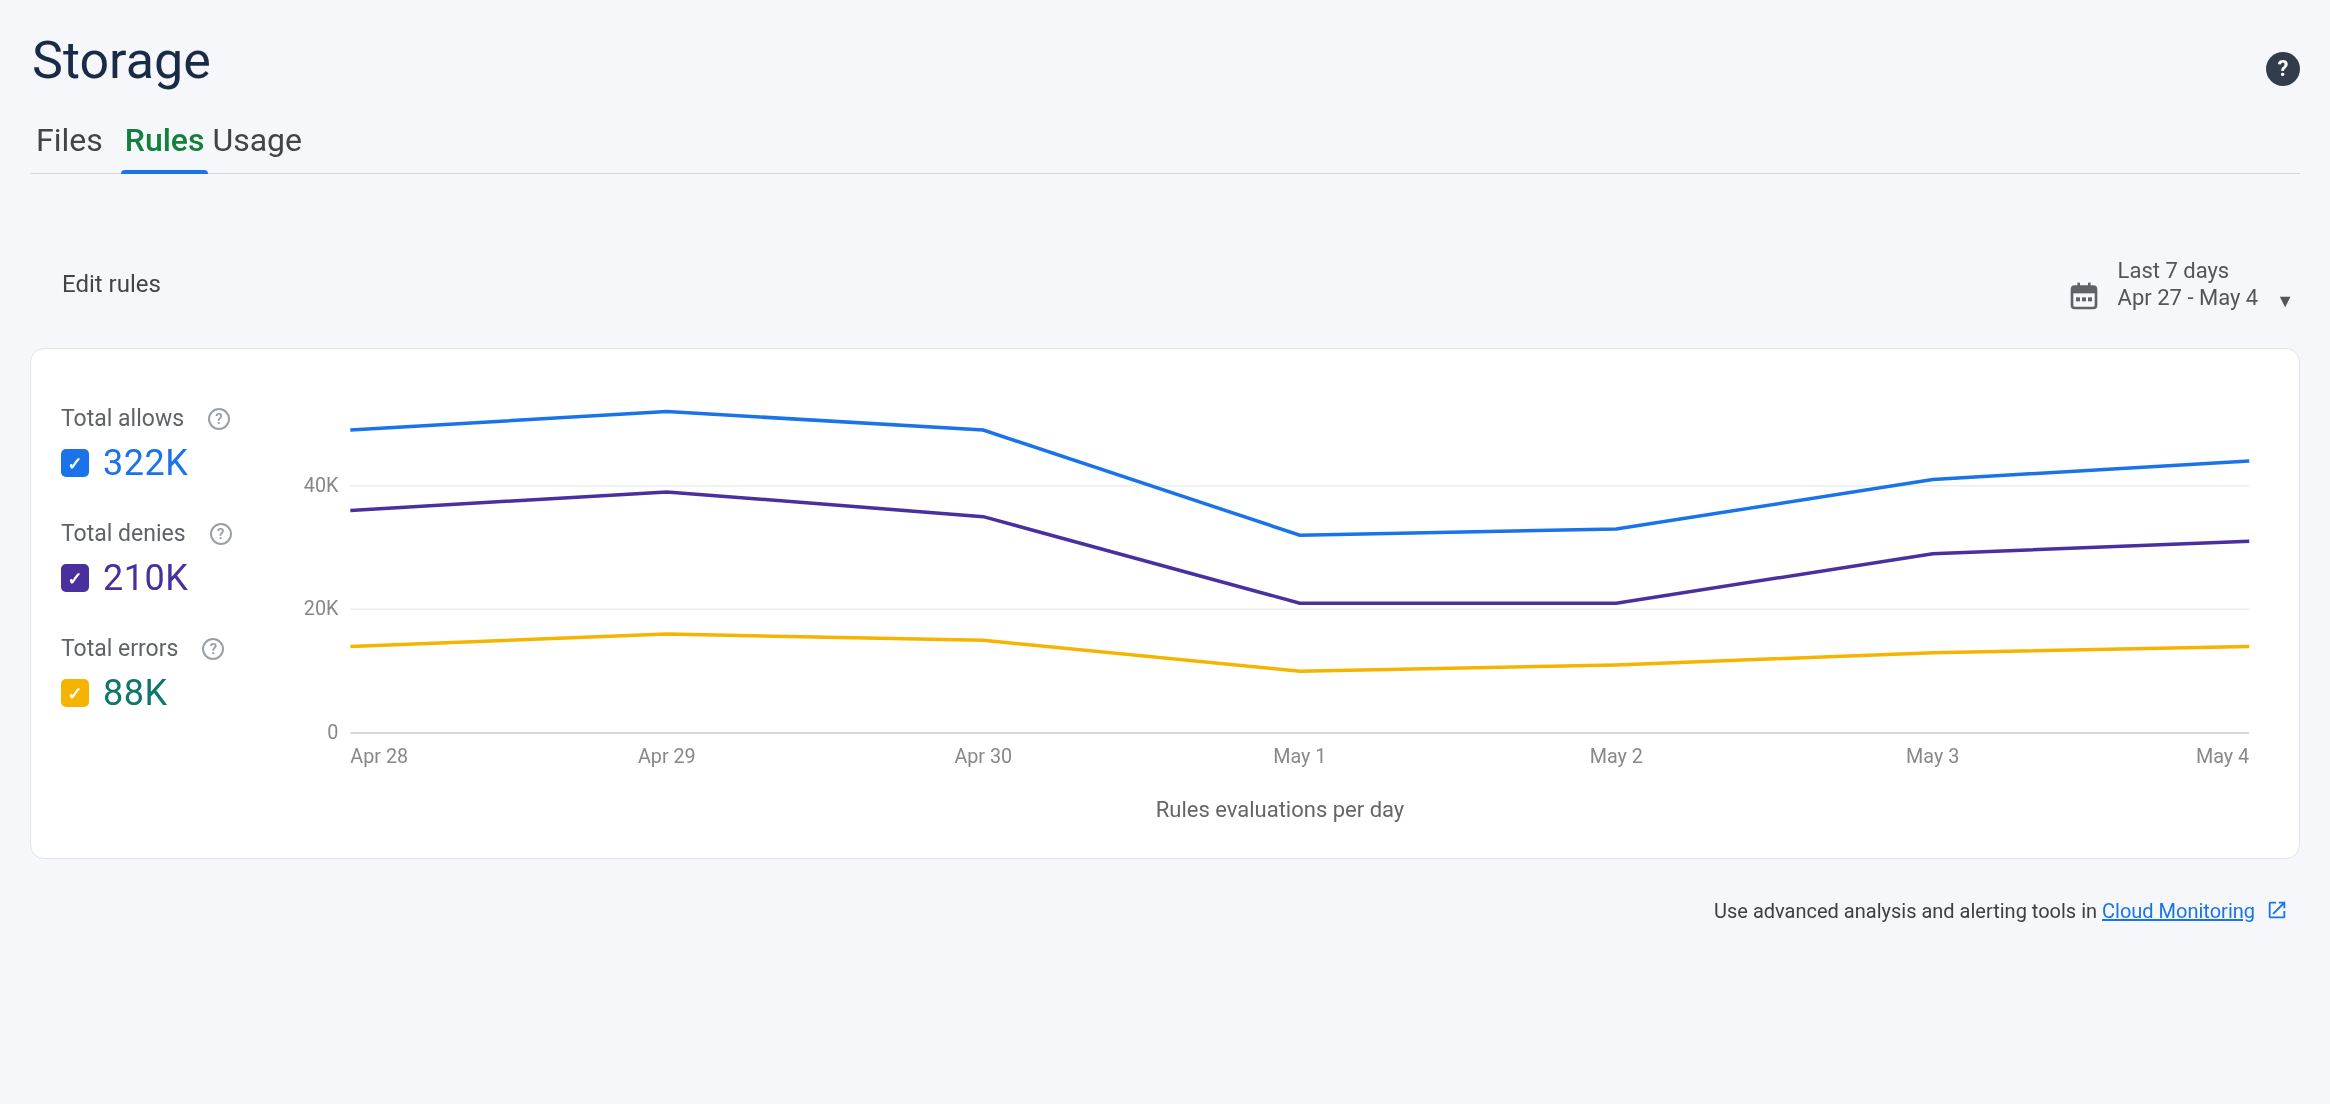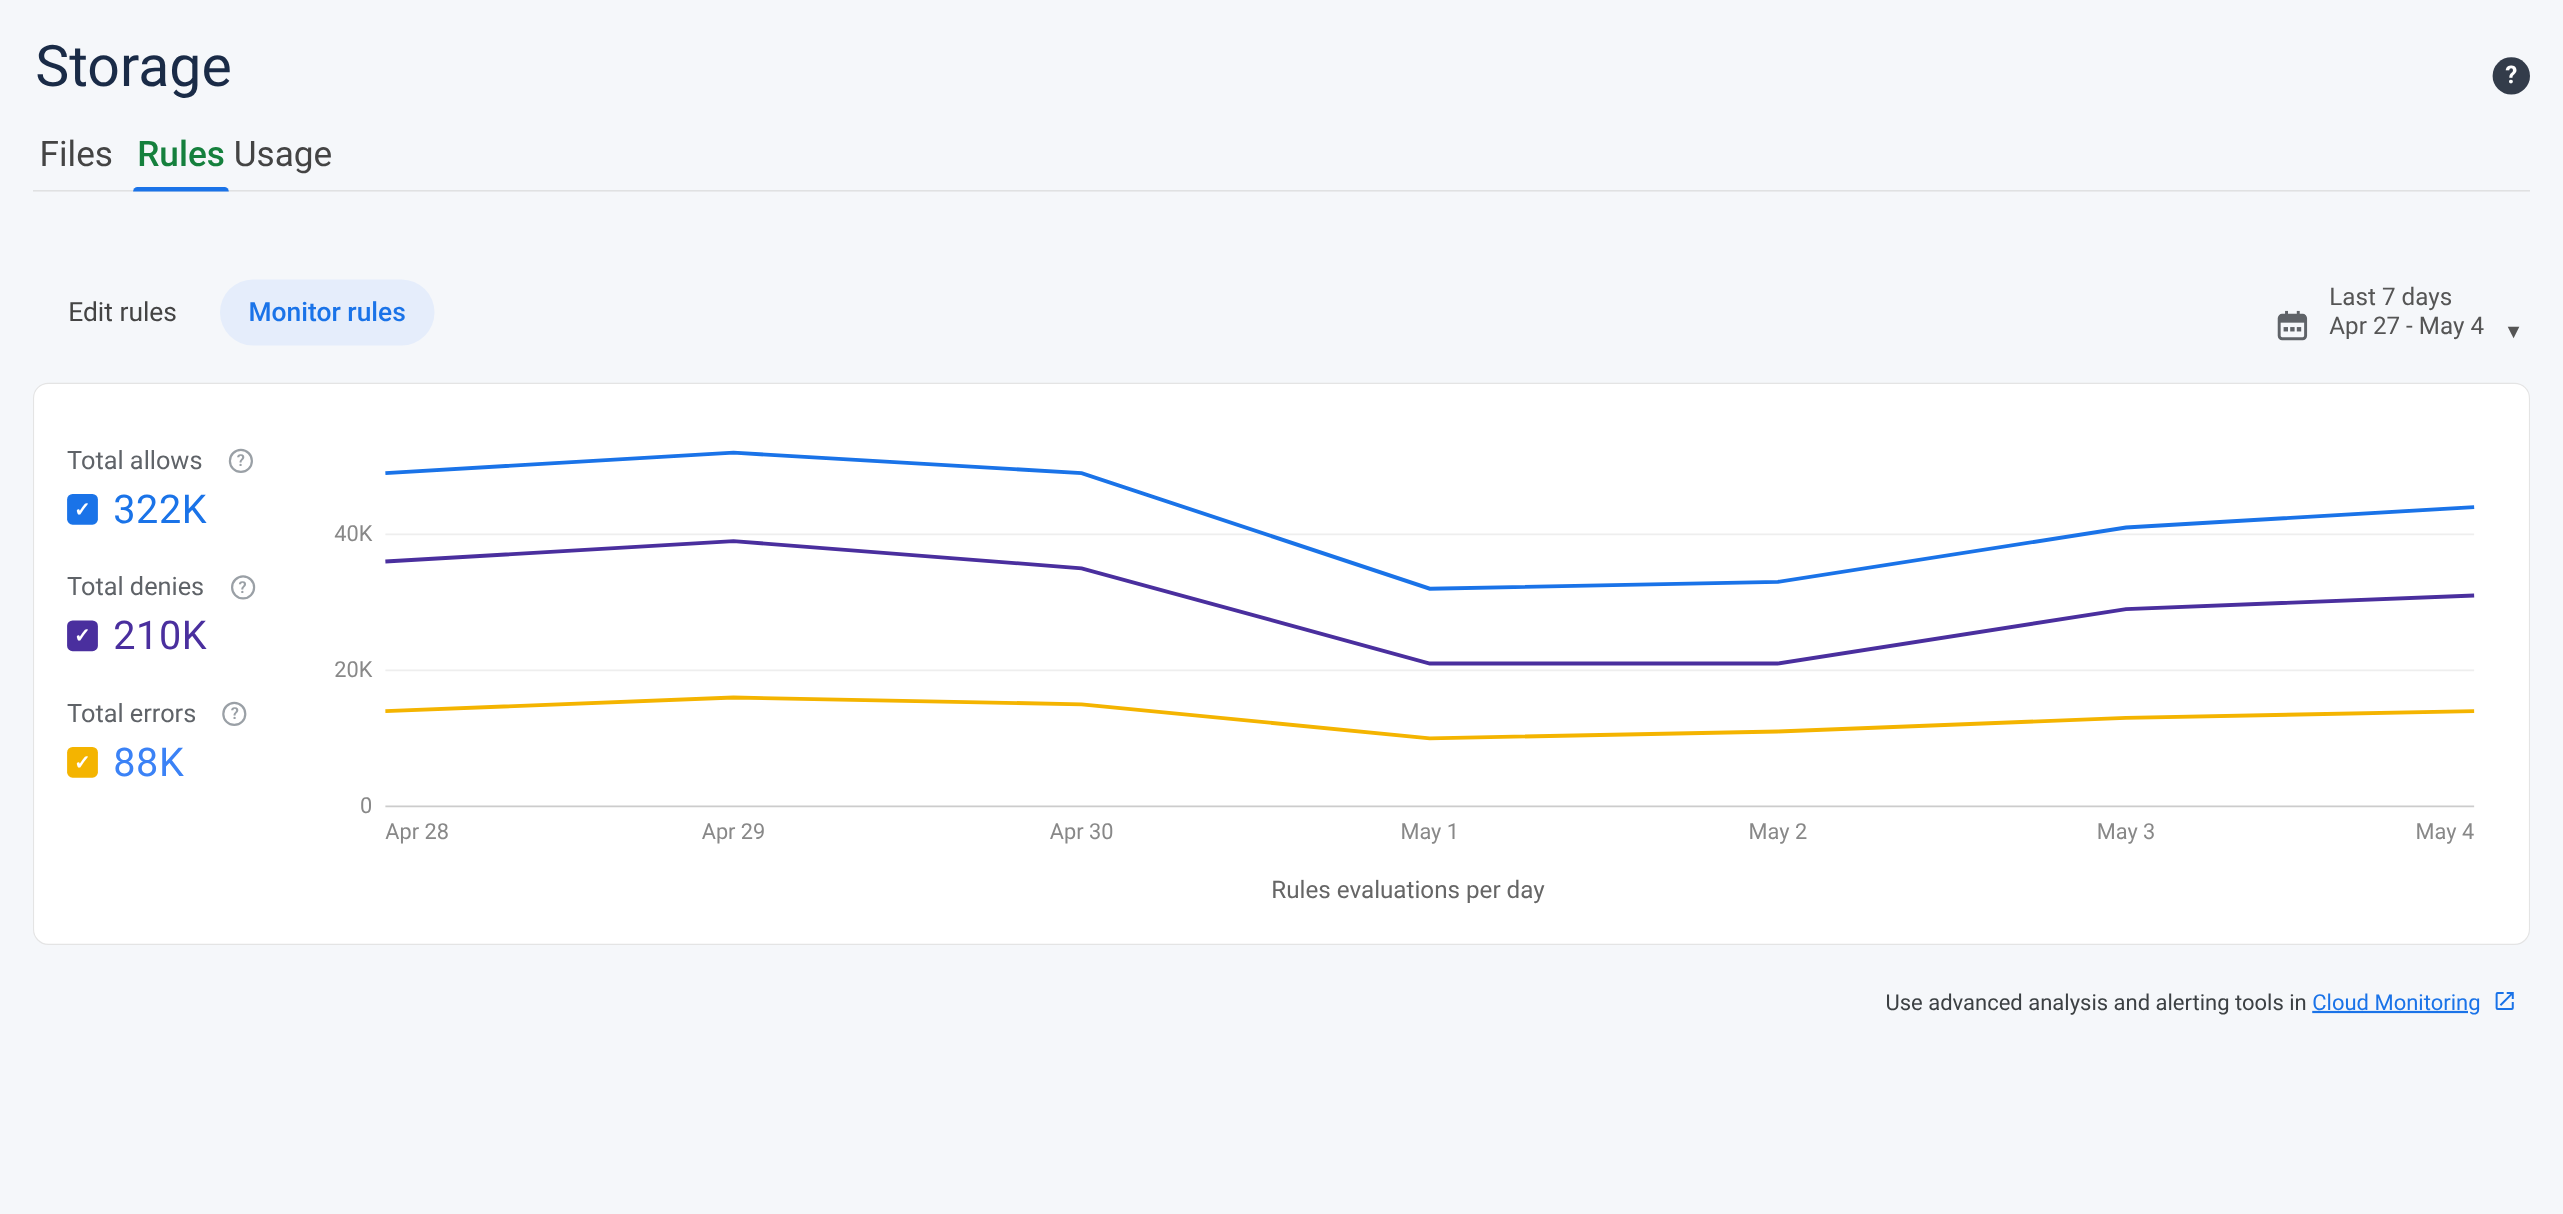--- a/index.html
+++ b/index.html
@@ -103,21 +103,20 @@
 
 <div class="tabbar">
   <div class="tab">Files</div>
   <div class="tab active">Rules</div>
   <div class="tab">Usage</div>
 </div>
 
 <div class="controls-row">
   <div class="segbtns">
     <div class="segbtn">Edit rules</div>
-    <div class="segbtn active">Monitor rules</div>
   </div>
   <div class="date-picker">
     <svg class="cal-icon" viewBox="0 0 24 24">
       <rect x="3" y="5" width="18" height="16" rx="2" fill="none" stroke="#5f6368" stroke-width="2"></rect>
       <rect x="3" y="5" width="18" height="5" fill="#5f6368"></rect>
       <rect x="7" y="2" width="2" height="5" fill="#5f6368"></rect>
       <rect x="15" y="2" width="2" height="5" fill="#5f6368"></rect>
       <rect x="6" y="13" width="3" height="3" fill="#5f6368"></rect>
       <rect x="10.5" y="13" width="3" height="3" fill="#5f6368"></rect>
       <rect x="15" y="13" width="3" height="3" fill="#5f6368"></rect>
@@ -156,21 +155,21 @@
         </div>
       </div>
 
       <div class="legend-item">
         <div class="legend-label-row">
           <span>Total errors</span>
           <span class="legend-q">?</span>
         </div>
         <div class="legend-value-row">
           <span class="legend-check" style="background:#f4b400">✓</span>
-          <span class="legend-value" style="color:#3b82f6">88K</span>
+          <span class="legend-value" style="color:#0f766e">88K</span>
         </div>
       </div>
 
     </div>
 
     <div class="chart-wrap">
       <svg class="chart-svg" id="chart" viewBox="0 0 2000 400" preserveAspectRatio="none">
           <line x1="60" x2="1980" y1="350" y2="350" class="axis-line"></line>
           <text x="48" y="356" text-anchor="end" class="tick-label">0</text>
           <line x1="60" x2="1980" y1="226.36363636363637" y2="226.36363636363637" class="grid"></line>

